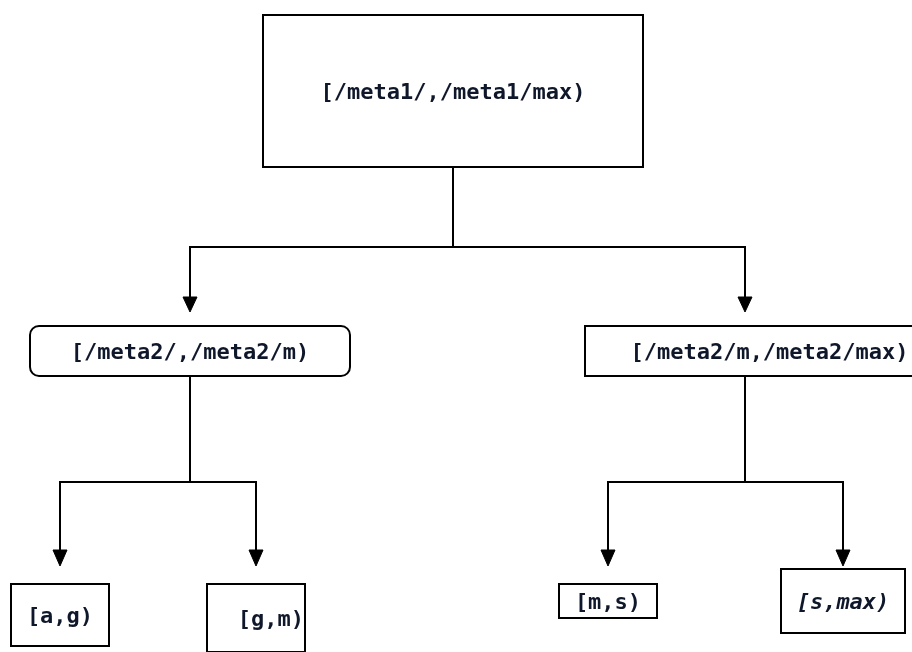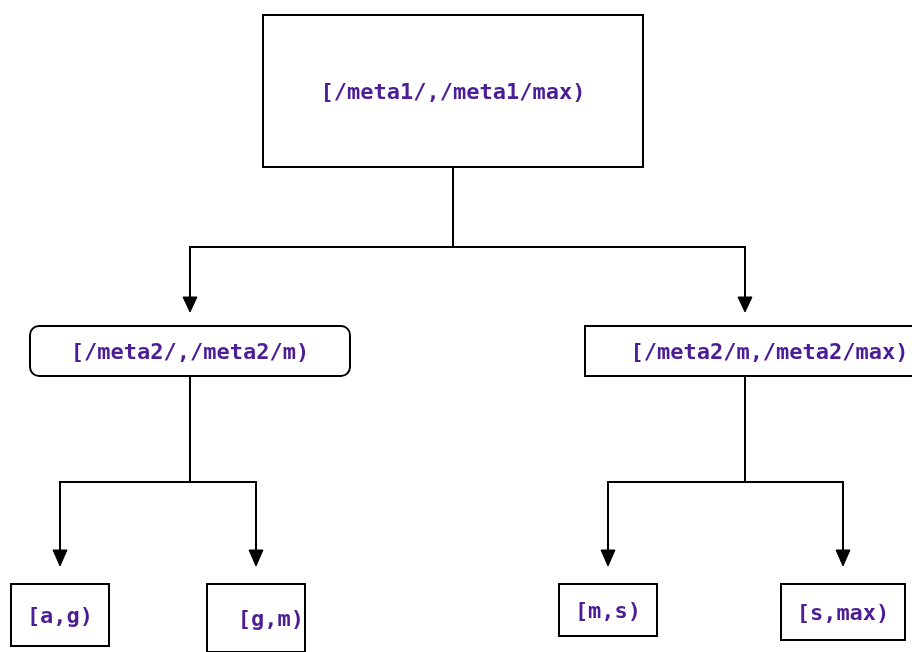--- a/index.html
+++ b/index.html
@@ -28,35 +28,35 @@
   }
   .edges polygon {
     fill: #000000;
     stroke: #000000;
   }
   .node {
     position: absolute;
     box-sizing: border-box;
     border: 2px solid #000000;
     background: #ffffff;
-    color: #4c1d95;
+    color: #0f172a;
     display: flex;
     align-items: center;
     justify-content: center;
     font-size: 22px;
     font-weight: bold;
     white-space: pre;
   }
   .node-root       { left: 262px; top: 14px;  width: 382px; height: 154px; }
   .node-meta2-low  { left: 29px;  top: 325px; width: 322px; height: 52px; border-radius: 10px; }
   .node-meta2-high { left: 584px; top: 325px; width: 371px; height: 52px; }
   .node-leaf-ag    { left: 10px;  top: 583px; width: 100px; height: 64px; }
   .node-leaf-gm    { left: 206px; top: 583px; width: 100px; height: 70px; justify-content: flex-end; }
-  .node-leaf-ms    { left: 558px; top: 583px; width: 100px; height: 54px; }
-  .node-leaf-smax  { left: 780px; top: 583px; width: 126px; height: 58px; }
+  .node-leaf-ms    { left: 558px; top: 583px; width: 100px; height: 36px; }
+  .node-leaf-smax  { left: 780px; top: 568px; width: 126px; height: 66px; font-style: italic; }
 </style>
 </head>
 <body>
 
 <div class="canvas">
 
   <svg class="edges" viewBox="0 0 912 652" aria-hidden="true">
 
     <g>
       <line x1="453" y1="168" x2="453" y2="247"></line>

